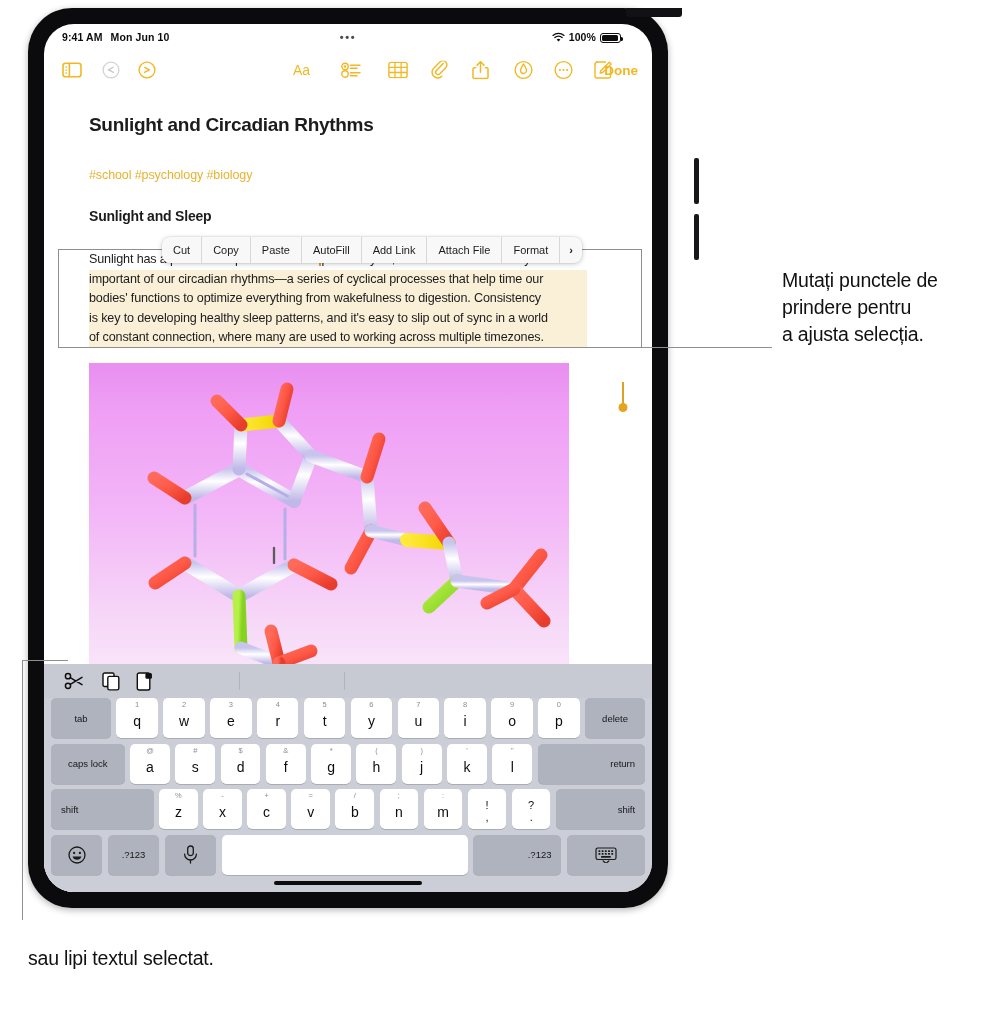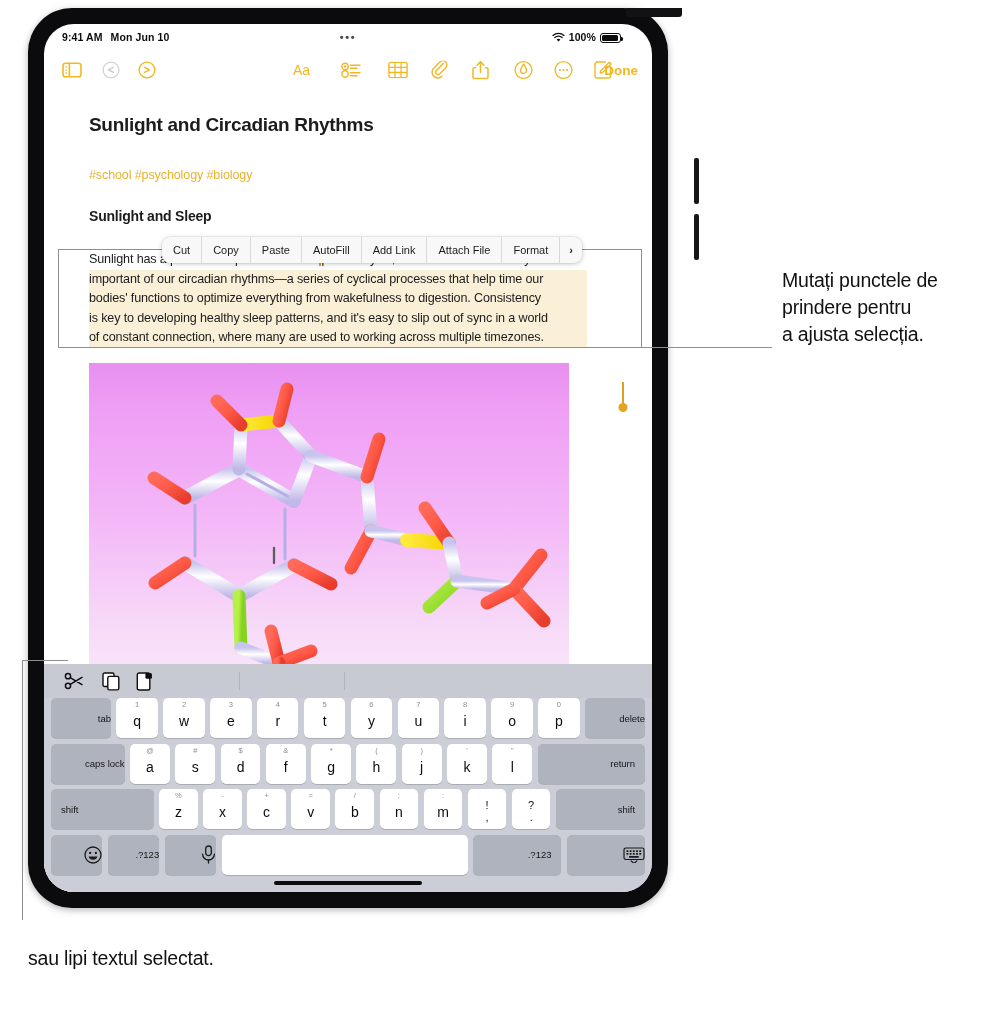--- a/index.html
+++ b/index.html
@@ -147,21 +147,21 @@
     box-shadow: 0 .8px 0 rgba(0,0,0,.22);
     height: 40px; display: flex; align-items: center; justify-content: center;
     position: relative; font-size: 14px; color: #0d0d0d; cursor: pointer;
     flex: 1 1 0;
   }
   .key .alt {
     position: absolute; top: 3px; left: 50%; transform: translateX(-50%);
     font-size: 7.5px; color: #8a8d94; line-height: 1;
   }
   .key .main { margin-top: 6px; }
-  .key.mod { background: #AFB3BE; color: #161616; font-size: 9.5px; box-shadow: 0 .8px 0 rgba(0,0,0,.18); justify-content: flex-end; }
+  .key.mod { background: #AFB3BE; color: #161616; font-size: 9.5px; box-shadow: 0 .8px 0 rgba(0,0,0,.18); }
   .key.mod .main { margin-top: 0; }
   .key.twoline { flex-direction: column; gap: 0px; }
   .key.twoline .top { font-size: 11px; line-height: 11px; margin-top:4px;}
   .key.twoline .bot { font-size: 11px; line-height: 12px; }
   .key.space { flex: 6 1 0; }
   .row4 .key { height: 40px; }
   .home-ind {
     position: absolute; left: 50%; transform: translateX(-50%); bottom: 7px;
     width: 148px; height: 4px; border-radius: 3px; background: #0d0d0d;
   }

